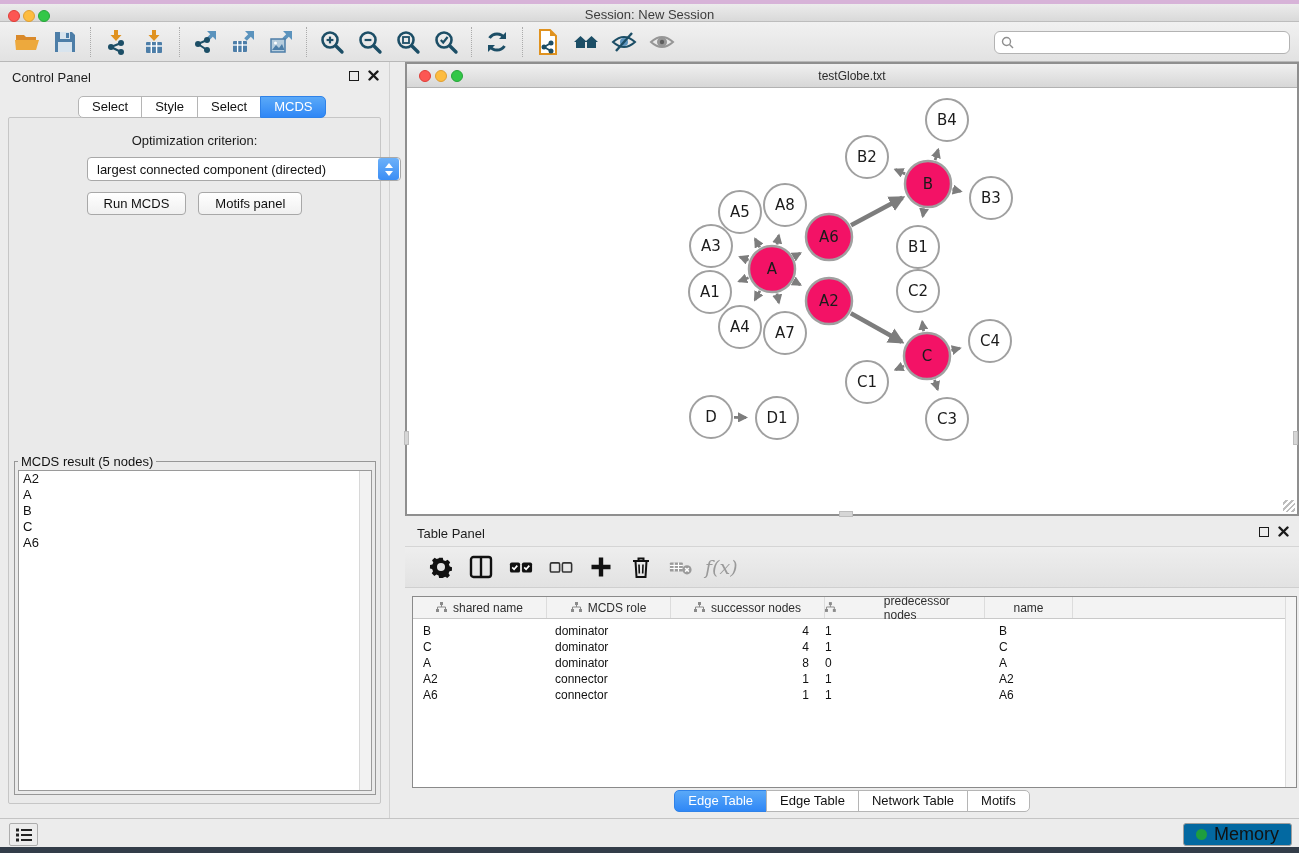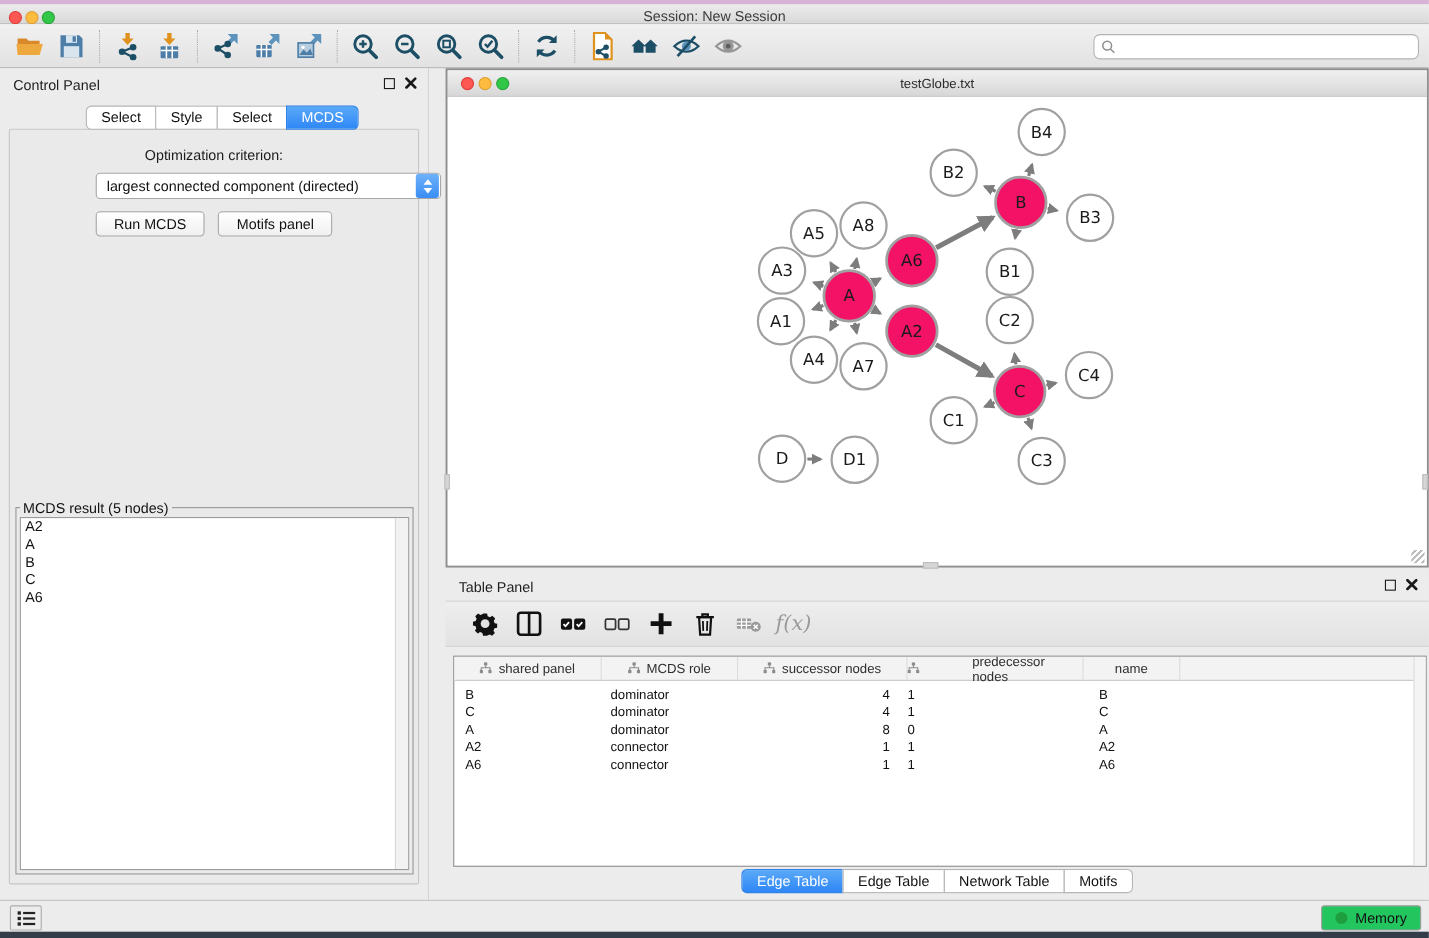--- a/index.html
+++ b/index.html
@@ -97,22 +97,22 @@
   .c4 { width:88px;  padding-left:14px; }
   .cf { flex:1; }
   .tbl-scroll { position:absolute; right:0; top:0; bottom:0; width:11px; background:#f4f4f4; border-left:1px solid #dcdcdc; }
 
   .tp-tabs { position:absolute; left:0; top:272px; width:100%; display:flex; justify-content:center; }
 
   
   .statusbar { position:absolute; left:0; top:818px; width:1299px; height:29px; background:#ececec; border-top:1px solid #c4c4c4; }
   .list-btn { position:absolute; left:9px; top:4px; width:29px; height:23px; background:#ececec;
     border:1px solid #adadad; border-radius:2px; display:flex; align-items:center; justify-content:center; }
-  .memory-btn { position:absolute; right:7px; top:4px; height:23px; background:#22c55e; border:1px solid #9e9e9e;
-    border-radius:3px; display:flex; align-items:center; gap:7px; padding:0 12px; font-size:13px; color:#111; }
+  .memory-btn { position:absolute; right:7px; top:4px; height:23px; background:#0369a1; border:1px solid #9e9e9e;
+    border-radius:3px; display:flex; align-items:center; gap:7px; padding:0 12px; font-size:18px; color:#111; }
   .mem-dot { width:11px; height:11px; border-radius:50%; background:#1e9e3e; }
   .desktop-strip { position:absolute; left:0; top:847px; width:1299px; height:6px; background:#333d49; }
 </style>
 </head>
 <body>
 
 <div class="top-strip"></div>
 <div class="titlebar">
   <span class="tl red" style="left:8px"></span>
   <span class="tl yel" style="left:23px"></span>
@@ -532,21 +532,21 @@
     <div class="thead">
       <div class="hcell c0" style="padding:0">
         <svg width="11" height="11" viewBox="0 0 11 11">
             <g fill="#8a8a8a">
               <rect x="4" y="0" width="3" height="3"></rect>
               <rect x="0" y="7" width="3" height="3"></rect>
               <rect x="8" y="7" width="3" height="3"></rect>
             </g>
             <path d="M5.5 3v2M1.5 7V5h8v2" stroke="#8a8a8a" fill="none"></path>
           </svg>
-        <span>shared panel</span>
+        <span>shared name</span>
       </div>
       <div class="hcell c1" style="padding:0">
         <svg width="11" height="11" viewBox="0 0 11 11">
             <g fill="#8a8a8a">
               <rect x="4" y="0" width="3" height="3"></rect>
               <rect x="0" y="7" width="3" height="3"></rect>
               <rect x="8" y="7" width="3" height="3"></rect>
             </g>
             <path d="M5.5 3v2M1.5 7V5h8v2" stroke="#8a8a8a" fill="none"></path>
           </svg>

